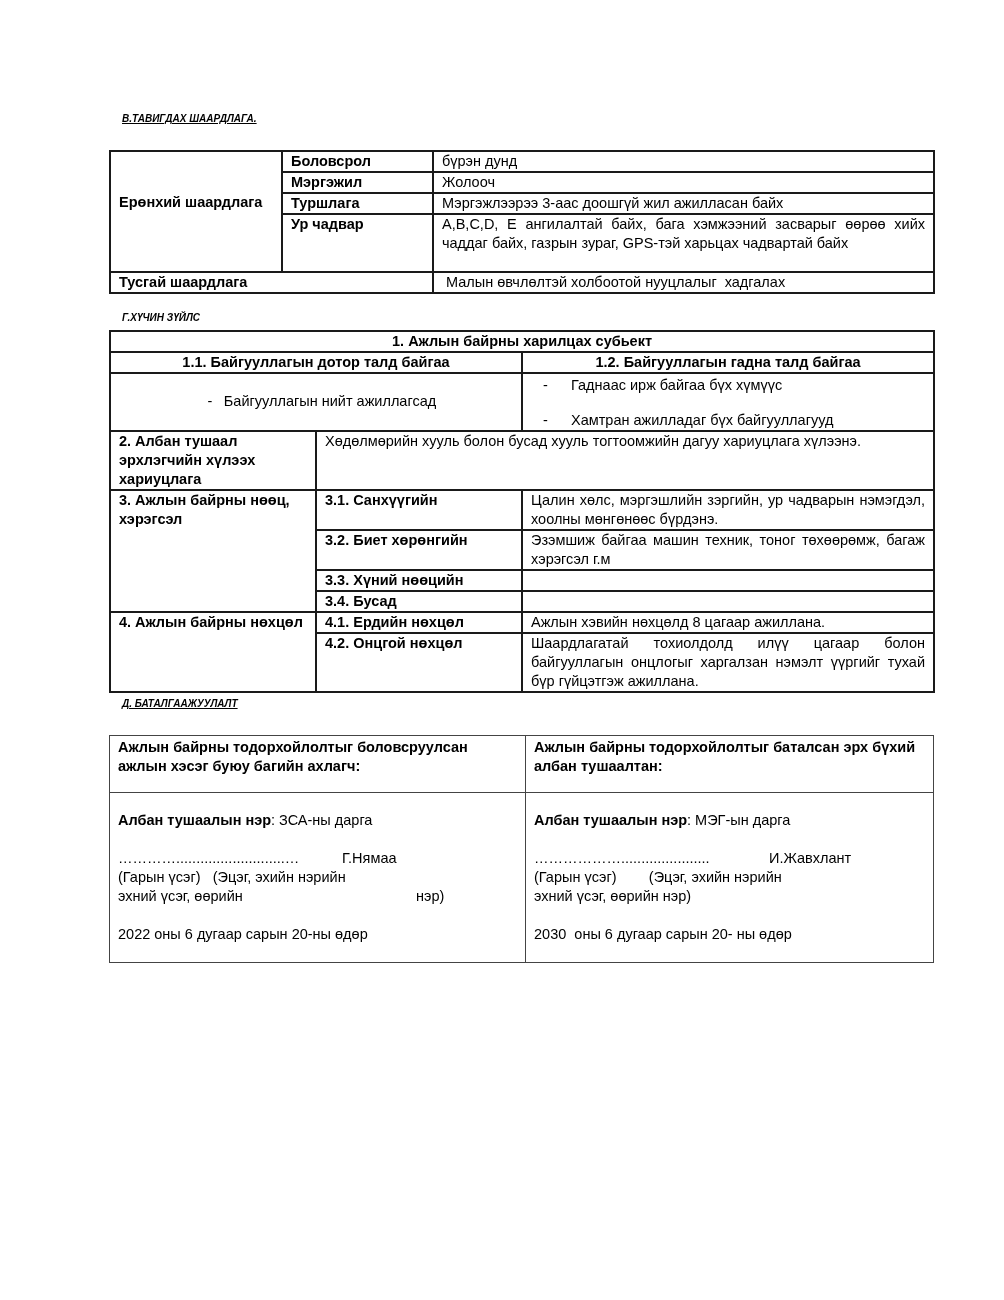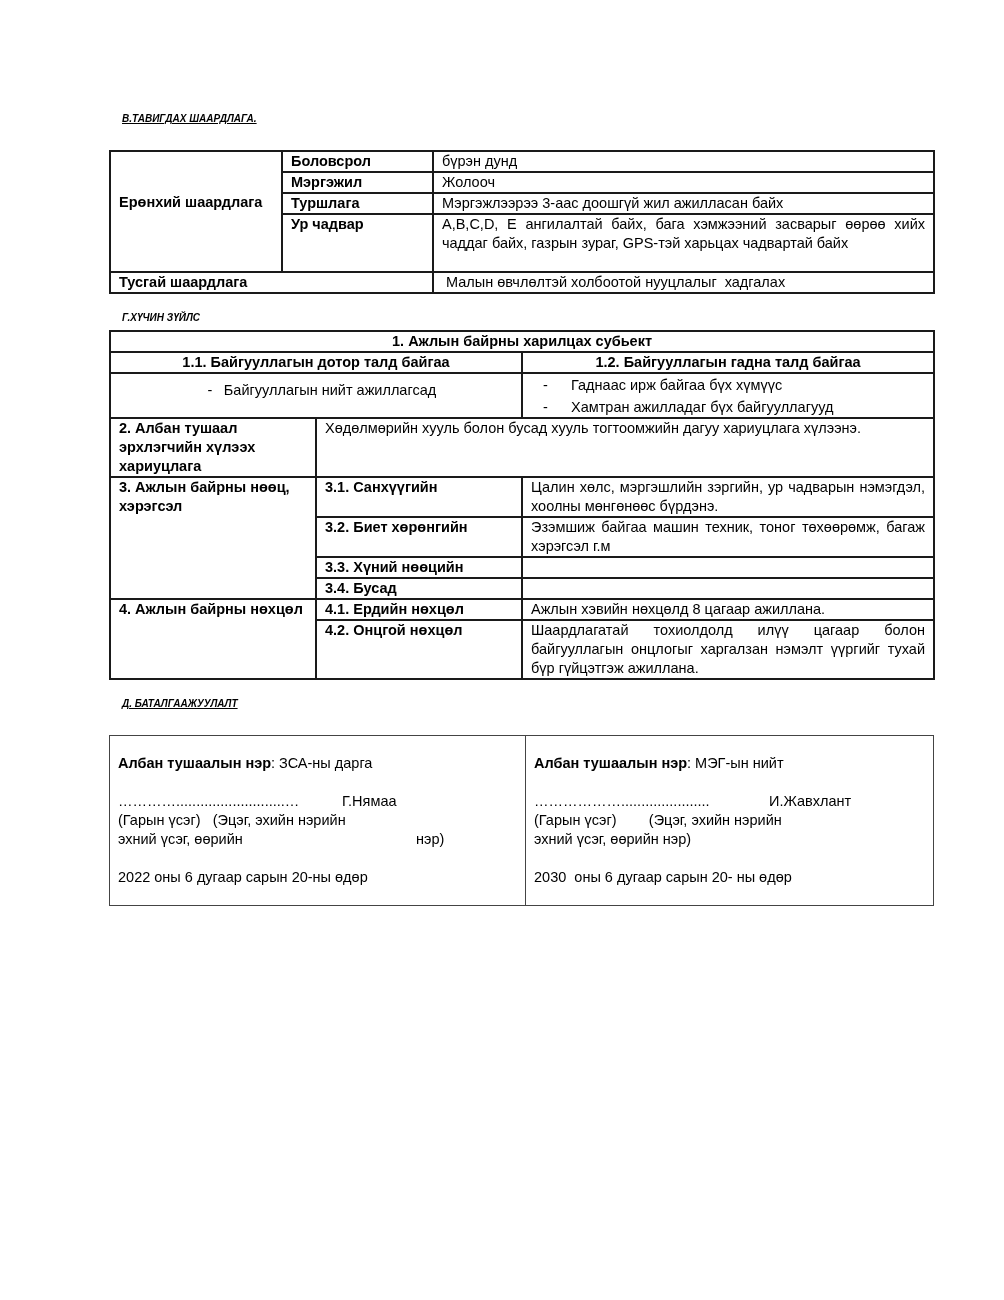--- a/index.html
+++ b/index.html
@@ -67,26 +67,26 @@
     </colgroup>
   <tbody>
       <tr style="height:20px">
     <td colspan="3" class="b c">1. Ажлын байрны харилцах субьект</td>
   </tr>
   <tr style="height:20px">
     <td colspan="2" class="b c">1.1. Байгууллагын дотор талд байгаа</td>
     <td class="b c">1.2. Байгууллагын гадна талд байгаа</td>
   </tr>
   <tr style="height:45px">
-    <td colspan="2" class="c" style="padding-top:7px;">
+    <td colspan="2" class="c" style="padding-top:18px;">
       <div><span class="dash">-</span><span>Байгууллагын нийт ажиллагсад</span></div>
     </td>
     <td style="padding-left:20px; padding-top:2px;">
       <div><span class="dash">-</span><span>Гаднаас ирж байгаа бүх хүмүүс</span></div>
-      <div style="margin-top:3px"><span class="dash">-</span><span>Хамтран ажилладаг бүх байгууллагууд</span></div>
+      <div style="margin-top:16px"><span class="dash">-</span><span>Хамтран ажилладаг бүх байгууллагууд</span></div>
     </td>
   </tr>
   <tr style="height:59px">
     <td class="b">2. Албан тушаал эрхлэгчийн хүлээх хариуцлага</td>
     <td colspan="2" class="j">Хөдөлмөрийн хууль болон бусад хууль тогтоомжийн дагуу  хариуцлага хүлээнэ.</td>
   </tr>
   <tr style="height:40px">
     <td rowspan="4" class="b">3. Ажлын байрны нөөц, хэрэгсэл</td>
     <td class="b">3.1. Санхүүгийн</td>
     <td class="j">Цалин хөлс, мэргэшлийн зэргийн, ур чадварын нэмэгдэл,  хоолны мөнгөнөөс бүрдэнэ.</td>
@@ -116,38 +116,42 @@
   </table>
 
 <div class="heading u" style="top:698px;">Д. БАТАЛГААЖУУЛАЛТ</div>
 
 <table id="t3">
   <colgroup>
       <col style="width:416px">
       <col style="width:408px">
     </colgroup>
   <tbody>
+      <tr style="height:57px">
+    <td class="b">Ажлын байрны тодорхойлолтыг боловсруулсан ажлын хэсэг буюу багийн ахлагч:</td>
+    <td class="b">Ажлын байрны тодорхойлолтыг баталсан эрх бүхий албан тушаалтан:</td>
+  </tr>
   <tr style="height:170px">
     <td class="sig-block">
       <div><span class="b">Албан тушаалын нэр</span><span>: ЗСА-ны  дарга</span></div>
       <div class="gap"></div>
       <div class="sig-line">
         <span>…………...........................…</span>
         <span class="name" style="left:224px">Г.Нямаа</span>
       </div>
       <div style="white-space:pre">(Гарын үсэг)   (Эцэг, эхийн нэрийн</div>
       <div class="sig-line">
         <span>эхний үсэг, өөрийн</span>
         <span class="name" style="left:298px">нэр)</span>
       </div>
       <div class="gap"></div>
       <div>2022 оны 6 дугаар сарын 20-ны өдөр</div>
     </td>
     <td class="sig-block">
-      <div><span class="b">Албан тушаалын нэр</span><span>: МЭГ-ын  нийт</span></div>
+      <div><span class="b">Албан тушаалын нэр</span><span>: МЭГ-ын  дарга</span></div>
       <div class="gap"></div>
       <div class="sig-line">
         <span>………………......................</span>
         <span class="name" style="left:235px">И.Жавхлант</span>
       </div>
       <div style="white-space:pre">(Гарын үсэг)        (Эцэг, эхийн нэрийн</div>
       <div>эхний үсэг, өөрийн нэр)</div>
       <div class="gap"></div>
       <div style="white-space:pre">2030  оны 6 дугаар сарын 20- ны өдөр</div>
     </td>

